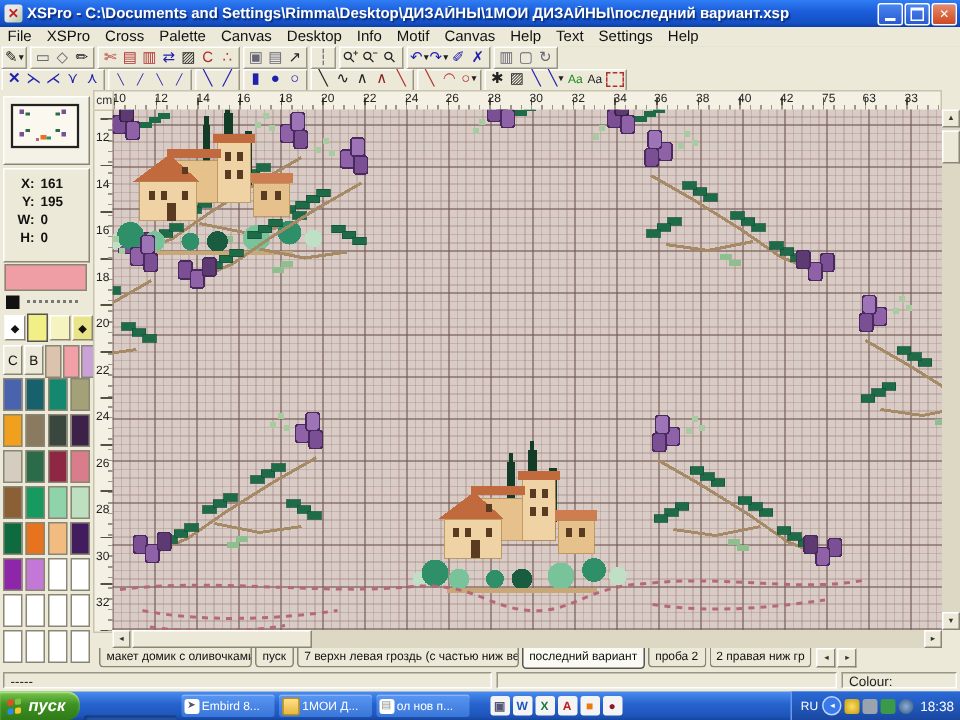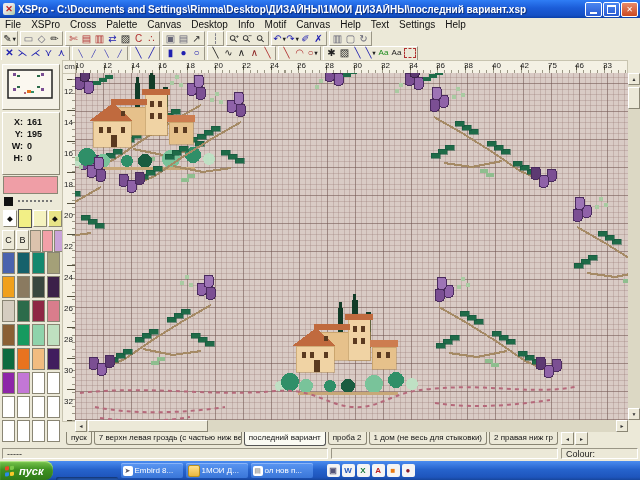--- a/index.html
+++ b/index.html
@@ -502,21 +502,21 @@
       <span style="left:221px">26</span>
       <span style="left:249px">28</span>
       <span style="left:277px">30</span>
       <span style="left:305px">32</span>
       <span style="left:333px">34</span>
       <span style="left:360px">36</span>
       <span style="left:388px">38</span>
       <span style="left:416px">40</span>
       <span style="left:444px">42</span>
       <span style="left:472px">75</span>
-      <span style="left:499px">46</span>
+      <span style="left:499px">63</span>
       <span style="left:527px">33</span>
       <span style="left:551px">50</span>
     </div>
     <div class="rulerleft">
       <span style="top:13px">12</span>
       <span style="top:44px">14</span>
       <span style="top:75px">16</span>
       <span style="top:106px">18</span>
       <span style="top:137px">20</span>
       <span style="top:168px">22</span>
@@ -653,25 +653,25 @@
     </div>
     <div class="hscroll">
       <span class="sbtn" style="left:0;top:0">◄</span>
       <span class="thumbh"></span>
       <span class="sbtn" style="right:0;top:0">►</span>
     </div>
     <div class="scorner"></div>
   </div>
 
   <div class="tabbar">
+    <span class="tab" style="max-width:92px">макет домик с оливочками</span>
     <span class="tab" style="max-width:30px">пуск</span>
     <span class="tab" style="max-width:138px">7 верхн левая гроздь (с частью ниж ветки для стык)</span>
     <span class="tab active" style="max-width:100px">последний вариант</span>
     <span class="tab" style="max-width:40px">проба 2</span>
-    <span class="tab" style="max-width:128px">1 дом (не весь для стыковки)</span>
     <span class="tab cut">2 правая ниж гр</span>
     <span class="tabarr">◄</span>
     <span class="tabarr">►</span>
   </div>
 
   <div class="statusbar">
     <span class="scell" style="left:2px;width:326px">-----</span>
     <span class="scell" style="left:331px;width:227px"></span>
     <span class="scell" style="left:561px;width:77px">Colour:</span>
   </div>
@@ -703,15 +703,24 @@
       <span>ол нов п...</span>
     </span>
     <span class="quick">
       <span class="qicon" style="color:#557">▣</span>
       <span class="qicon" style="color:#2255bb">W</span>
       <span class="qicon" style="color:#1a7a3a">X</span>
       <span class="qicon" style="color:#c02020">A</span>
       <span class="qicon" style="color:#e87a10">■</span>
       <span class="qicon" style="color:#8a1a2a">●</span>
     </span>
+    <span class="tray">
+      <span>RU</span>
+      <span class="chev">◄</span>
+      <span class="trayico" style="background:radial-gradient(#f8e060,#c89a10)"></span>
+      <span class="trayico" style="background:#9aa4ae"></span>
+      <span class="trayico" style="background:#3a9a4a"></span>
+      <span class="trayico" style="background:radial-gradient(#8ab0d8,#31507a);border-radius:50%"></span>
+      <span class="time">18:38</span>
+    </span>
   </div>
 
 </div>
 
 </body></html>

